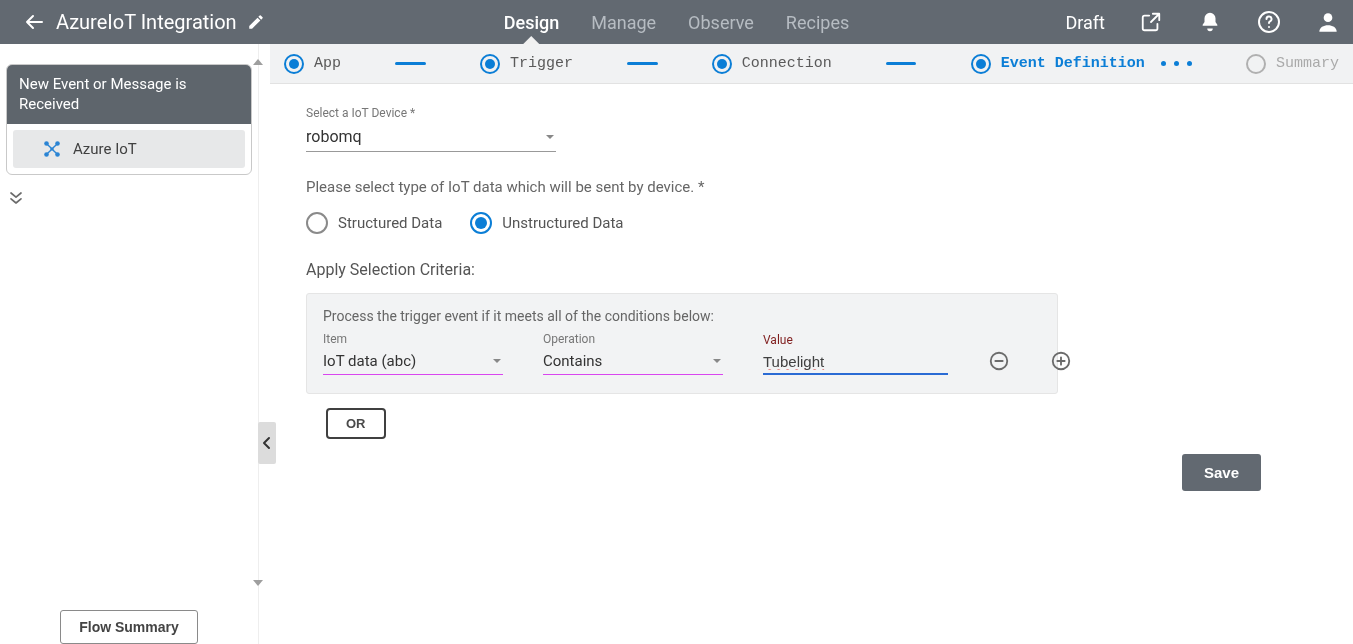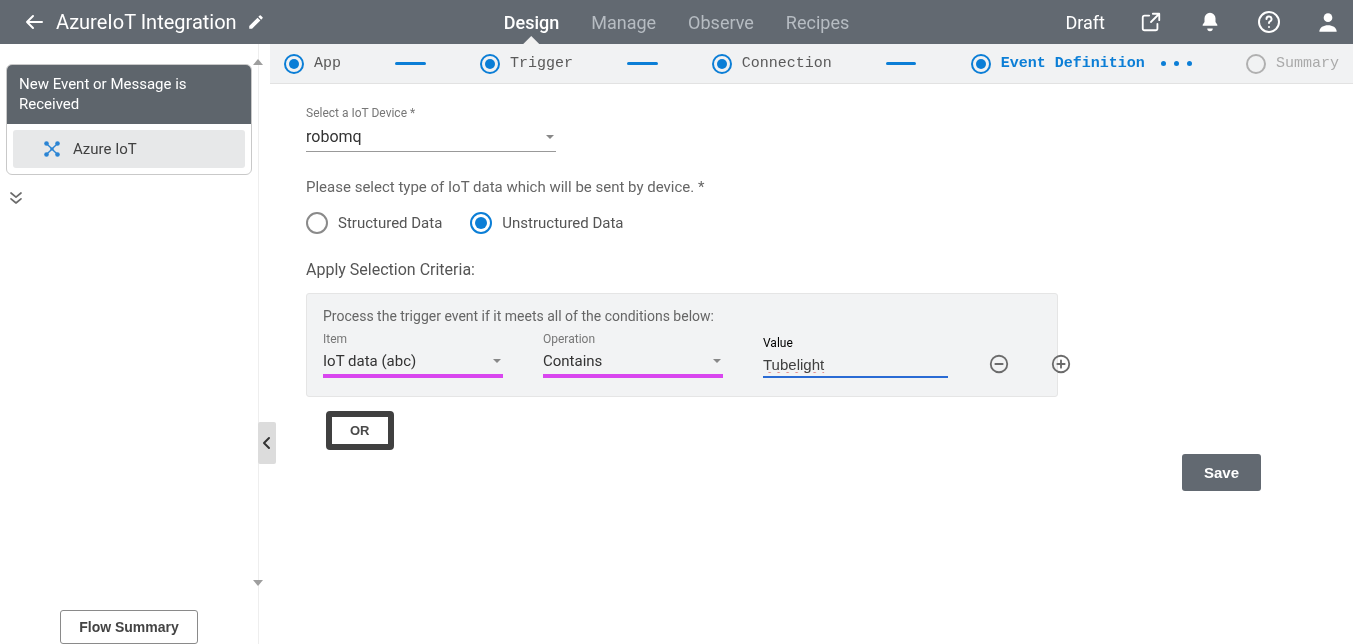--- a/index.html
+++ b/index.html
@@ -318,24 +318,24 @@
     width: 752px;
   }
   .criteria-help { font-size: 14px; color: #666; margin-bottom: 8px; }
   .crit-row {
     display: flex;
     align-items: flex-end;
     gap: 40px;
   }
   .crit-col { display: flex; flex-direction: column; gap: 4px; }
   .crit-label { font-size: 12px; color: #777; }
-  .crit-label.active { color: #000000; }
+  .crit-label.active { color: #7f1d1d; }
   .crit-select {
     display: flex; align-items: center;
-    border-bottom: 4px solid #d946ef;
+    border-bottom: 1px solid #d946ef;
     width: 180px;
     padding: 2px 0 4px 0;
     cursor: pointer;
     font-size: 15px; color: #333;
   }
   .crit-select .arrow { margin-left: auto; color: #888; }
   .crit-input {
     border: none;
     border-bottom: 2px solid #2a6bd4;
     width: 185px;
@@ -352,21 +352,21 @@
   .row-btn {
     width: 24px; height: 24px;
     display: flex; align-items: center; justify-content: center;
     cursor: pointer;
     color: #6b6b6b;
     margin-bottom: 2px;
   }
 
   .or-btn {
     margin-top: 14px;
-    border: 6px solid #404040;
+    border: 2px solid #404040;
     background: #fff;
     border-radius: 4px;
     padding: 6px 18px;
     font-size: 13px;
     font-weight: 700;
     color: #4a4a4a;
     cursor: pointer;
     margin-left: 20px;
   }
 

